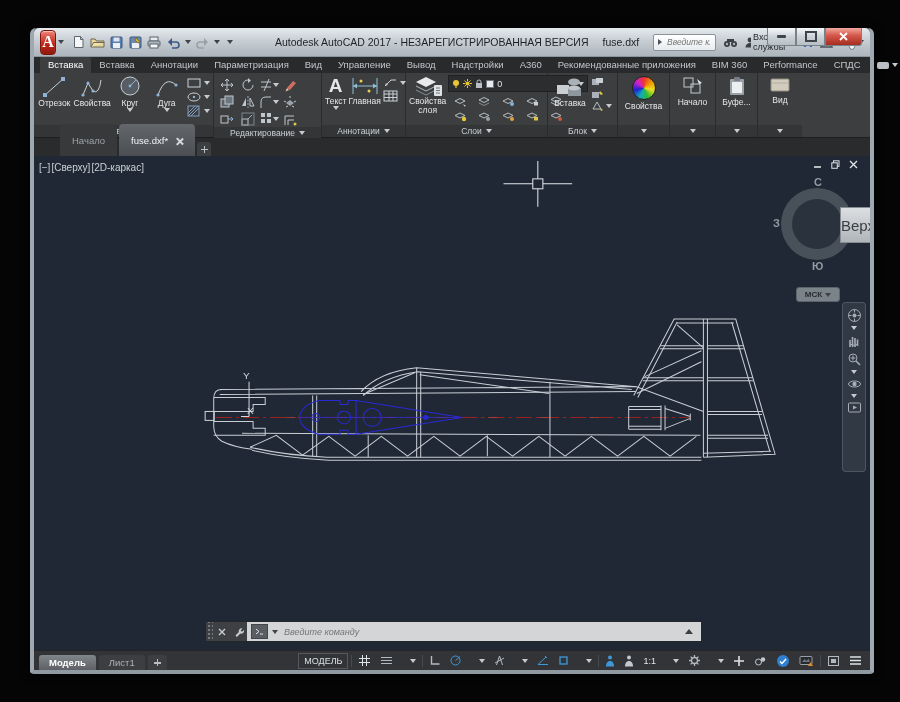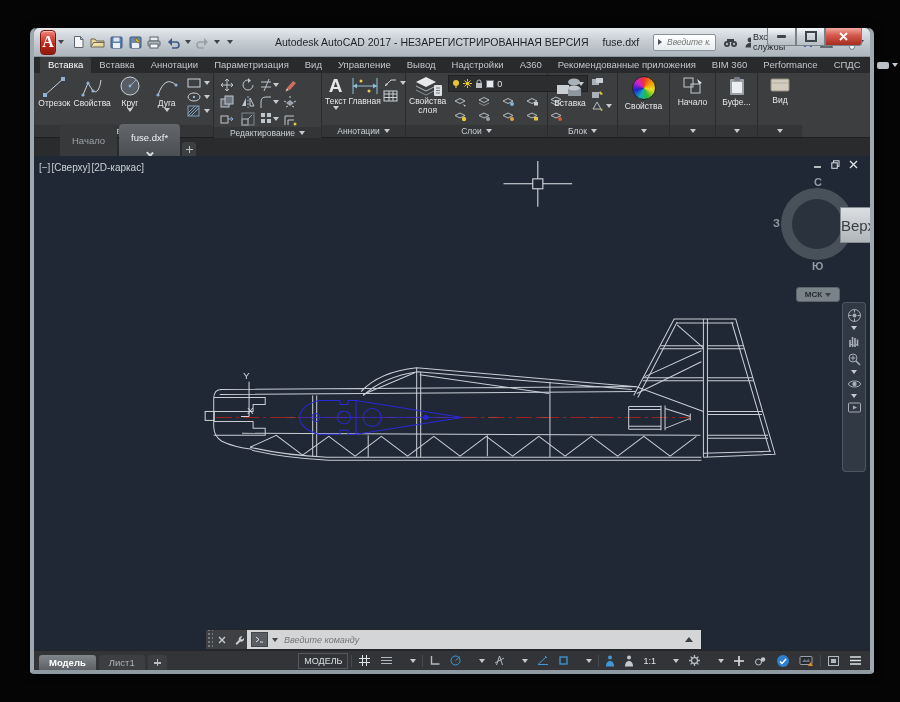--- a/index.html
+++ b/index.html
@@ -64,21 +64,21 @@
   .layrows span{display:flex;align-items:center;justify-content:center;}
   .mini-panel{width:52px;}
   .mini-panel .pbody{flex-direction:column;align-items:center;gap:1px;padding-top:3px;}
   .mini-lbl{font-size:8.5px;color:#e6e8ea;white-space:nowrap;}
   .wheel{width:22px;height:22px;border-radius:50%;
          background:conic-gradient(#e33,#e90,#ed2,#3b3,#1ab,#22c,#c2c,#e33);border:1px solid #222;}
   
   .ftabs{height:18px;flex:0 0 18px;background:#2a2b2d;display:flex;align-items:flex-end;padding-left:26px;gap:2px;}
   .ftab{height:16px;display:flex;align-items:center;padding:8px 12px;font-size:9.5px;border-radius:4px 4px 0 0;}
   .ftab.idle{background:#38393b;color:#9da2a7;}
-  .ftab.active{background:linear-gradient(#63666a,#4b4e52);color:#f2f4f6;gap:8px;flex-direction:column;}
+  .ftab.active{background:linear-gradient(#63666a,#4b4e52);color:#f2f4f6;gap:8px;}
   .xicon{position:relative;width:7px;height:7px;display:inline-block;}
   .xicon::before,.xicon::after{content:"";position:absolute;left:3px;top:0;width:1.5px;height:9px;background:#d6d9dc;}
   .xicon::before{transform:rotate(45deg);}  .xicon::after{transform:rotate(-45deg);}
   .ftab.plus{width:14px;padding:0;height:14px;background:#3d3e40;color:#b9bec2;align-items:center;
              justify-content:center;font-size:11px;border-radius:3px 3px 0 0;}
   .plusglyph{position:relative;width:7px;height:7px;}
   .plusglyph::before{content:"";position:absolute;left:3px;top:0;width:1.5px;height:7px;background:#b9bec2;}
   .plusglyph::after{content:"";position:absolute;left:0;top:3px;width:7px;height:1.5px;background:#b9bec2;}
   
   .viewport{flex:1;position:relative;background:#1f2834;overflow:hidden;}
@@ -92,21 +92,21 @@
   .vc-face{position:absolute;left:28px;top:39px;width:34px;height:34px;
            background:linear-gradient(#dcdfe2,#b0b5ba);border:1px solid #878d93;display:flex;
            align-items:center;justify-content:center;font-size:15px;color:#3a3f44;margin-left:40px;}
   .vc-ucs{position:absolute;left:24px;bottom:0;width:42px;height:13px;background:#7a828a;border-radius:3px;
           border:1px solid #5c636a;display:flex;align-items:center;justify-content:center;gap:3px;
           font-size:8px;font-weight:bold;color:#272b2f;}
   .navbar{position:absolute;right:4px;top:146px;width:22px;height:158px;background:rgba(80,88,98,.38);
           border:1px solid rgba(150,160,170,.28);border-radius:4px;display:flex;flex-direction:column;
           align-items:center;padding:5px 0;gap:3px;}
   
-  .cmdbar{position:absolute;left:171px;bottom:0;width:495px;height:19px;display:flex;z-index:5;
+  .cmdbar{position:absolute;left:171px;bottom:8px;width:495px;height:19px;display:flex;z-index:5;
           border:1px solid #24262a;background:#3e4043;}
   .cmd-grip{width:7px;background:radial-gradient(circle,#787d82 1px,transparent 1.2px);
             background-size:4px 4px;background-position:1px 2px;}
   .cmd-btn{width:17px;display:flex;align-items:center;justify-content:center;}
   .cmd-field{flex:1;background:#d3d5d7;display:flex;align-items:center;gap:4px;padding:0 4px;}
   .cmd-prompt{width:15px;height:13px;background:#5a5e63;border:1px solid #43474c;display:flex;
               align-items:center;justify-content:center;}
   .cmd-field input{flex:1;border:none;outline:none;background:transparent;font-size:9px;font-style:italic;
                    color:#5b6167;font-family:"Liberation Sans",sans-serif;}
   .cmd-up{width:0;height:0;border-left:4px solid transparent;border-right:4px solid transparent;

